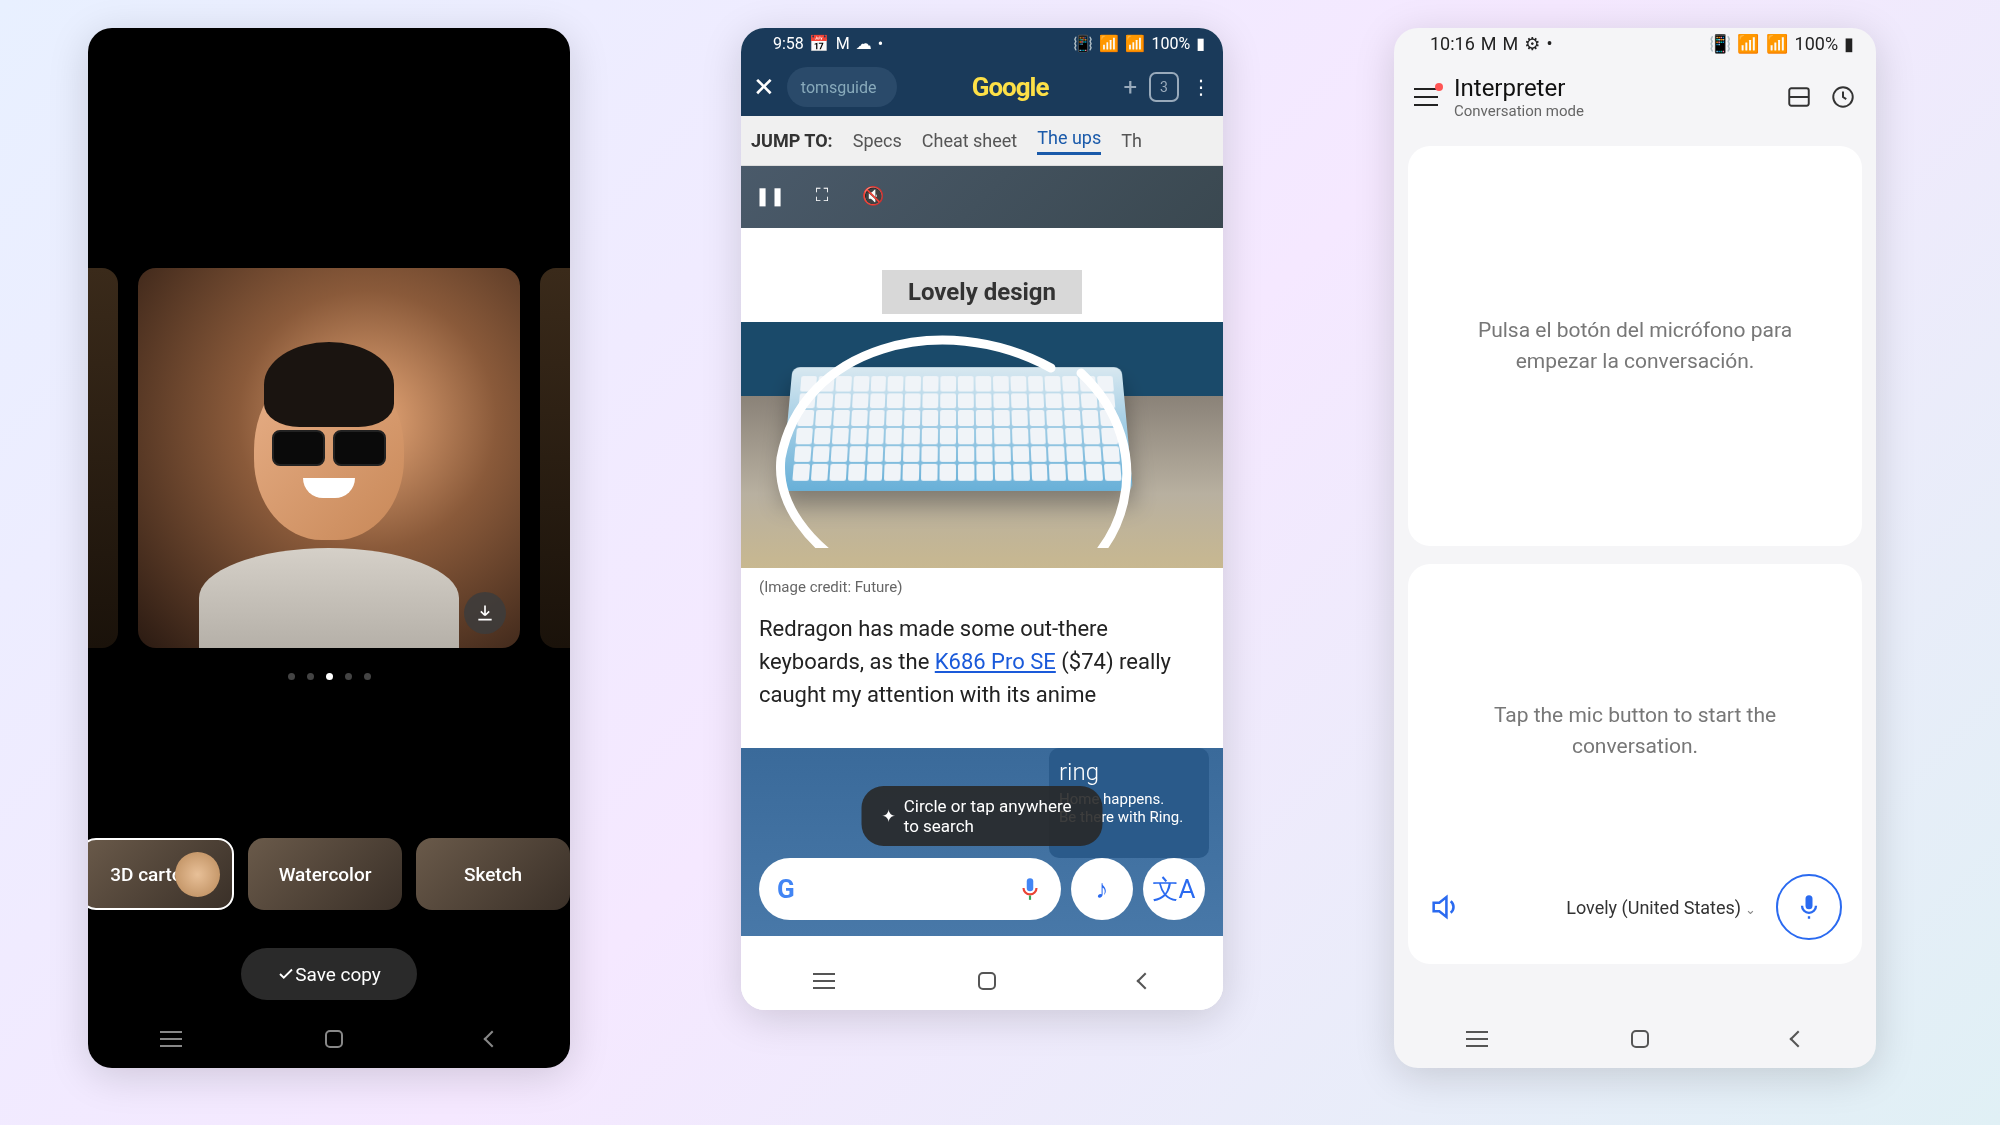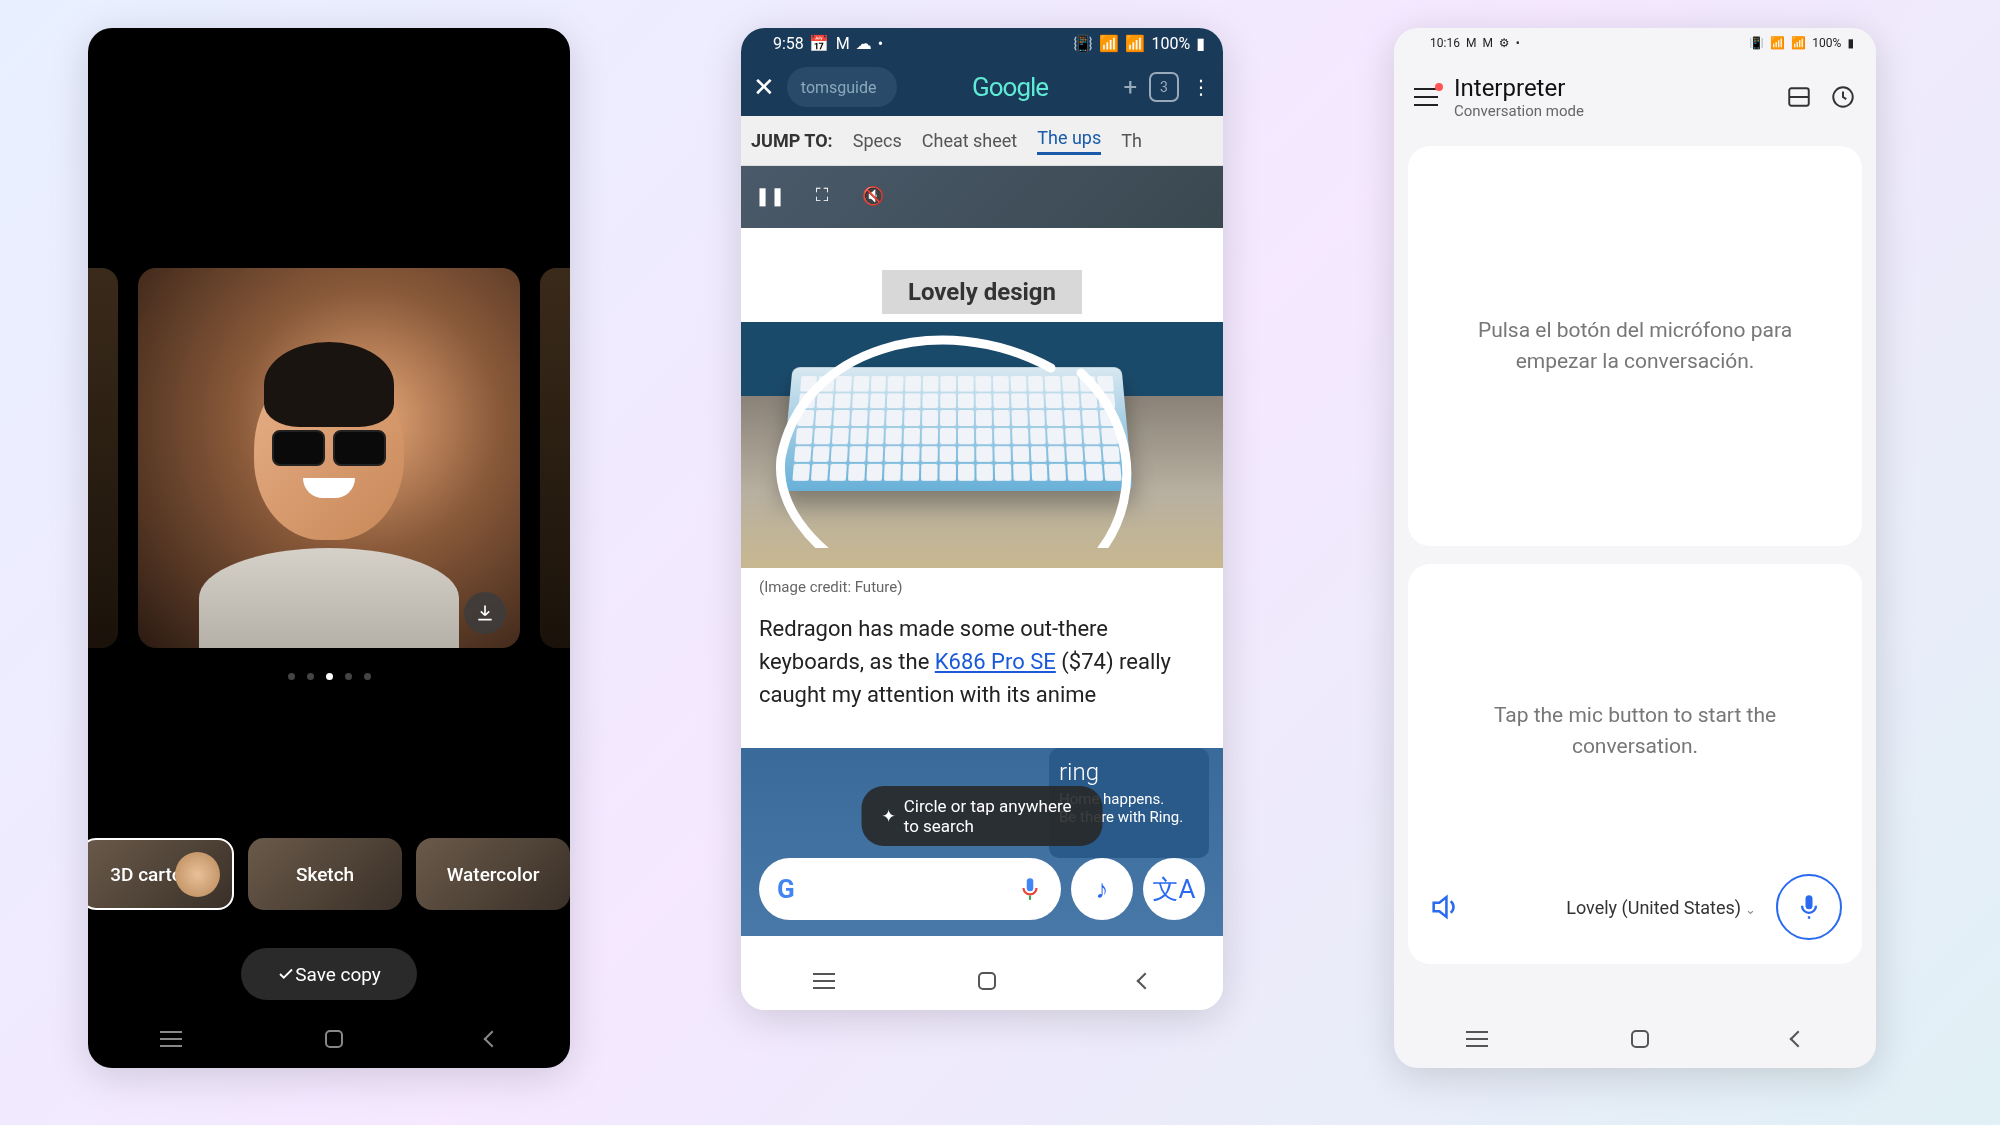--- a/index.html
+++ b/index.html
@@ -50,21 +50,21 @@
   .nav-back { width:12px; height:12px; border-left:2px solid #888; border-bottom:2px solid #888; transform:rotate(45deg); }
 
   
   #p2 { left:741px; top:28px; height:982px; background:#fff; }
   .p2-status { height:30px; background:#1a3a5a; color:#fff; display:flex; align-items:center; justify-content:space-between; padding:0 18px; font-size:16px; }
   .p2-status-l, .p2-status-r { display:flex; align-items:center; gap:6px;margin-left:14px; }
   .p2-bar { height:58px; background:#1a3a5a; display:flex; align-items:center; padding:0 12px; gap:12px; }
   .p2-x { color:#fff; font-size:26px; }
   .p2-url { flex:0 0 auto; width:110px; height:40px; background:#2a4a6a; border-radius:20px; display:flex; align-items:center; padding:0 14px; color:#8ab; font-size:16px; overflow:hidden; }
   .p2-google { flex:1; display:flex; justify-content:center; }
-  .p2-google span { font-size:26px; font-weight:400; color:#5eead4; letter-spacing:-1px; }
+  .p2-google span { font-size:26px; font-weight:700; color:#fde047; letter-spacing:-1px; }
   .p2-plus { color:#9ab; font-size:24px; }
   .p2-tabs { width:30px; height:30px; border:2px solid #9ab; border-radius:7px; display:flex; align-items:center; justify-content:center; color:#9ab; font-size:14px; }
   .p2-dots3 { color:#fff; font-size:20px; }
   .p2-jump { height:50px; background:#f0f0f0; display:flex; align-items:center; padding:0 10px; gap:20px; font-size:18px; color:#555; border-bottom:1px solid #ddd; overflow:hidden; white-space:nowrap; }
   .p2-jump-label { font-weight:700; color:#333; }
   .p2-jump-item.active { color:#1a5aaa; border-bottom:3px solid #1a5aaa; padding-bottom:4px; }
   .p2-video { height:62px; background:linear-gradient(135deg,#4a5a6a,#3a4850); position:relative; }
   .p2-vctl { position:absolute; top:14px; left:14px; display:flex; gap:22px; }
   .p2-vbtn { width:30px; height:30px; display:flex; align-items:center; justify-content:center; color:#fff; font-size:18px; }
   .p2-content { padding:0 18px; position:relative; }
@@ -84,21 +84,21 @@
   .p2-hint { position:absolute; top:38px; left:50%; transform:translateX(-50%); background:rgba(40,40,40,0.9); color:#fff; padding:10px 20px; border-radius:22px; font-size:17px; display:flex; align-items:center; gap:8px; }
   .p2-search-row { position:absolute; bottom:16px; left:18px; right:18px; display:flex; gap:10px; align-items:center; }
   .p2-search { flex:1; height:62px; background:#fff; border-radius:31px; display:flex; align-items:center; padding:0 18px; justify-content:space-between; }
   .p2-g-icon { font-size:26px; font-weight:700; }
   .p2-mic { width:26px; height:26px; }
   .p2-circ-btn { width:62px; height:62px; background:#fff; border-radius:50%; display:flex; align-items:center; justify-content:center; font-size:26px; }
   .p2-nav { position:absolute; bottom:0; left:0; right:0; height:58px; background:#fff; display:flex; align-items:center; justify-content:space-around; }
 
   
   #p3 { left:1394px; top:28px; background:#f5f5f7; }
-  .p3-status { height:30px; display:flex; align-items:center; justify-content:space-between; padding:0 22px; font-size:12px; color:#222; }
+  .p3-status { height:30px; display:flex; align-items:center; justify-content:space-between; padding:0 22px; font-size:18px; color:#222; }
   .p3-header { height:78px; display:flex; align-items:center; padding:0 20px; gap:16px; }
   .p3-menu { width:24px; height:18px; display:flex; flex-direction:column; justify-content:space-between; position:relative; }
   .p3-menu span { height:2px; background:#222; }
   .p3-menu-dot { position:absolute; top:-5px; right:-5px; width:8px; height:8px; background:#f55; border-radius:50%; }
   .p3-title-block { flex:1; }
   .p3-title { font-size:24px; font-weight:400; color:#111; }
   .p3-sub { font-size:15px; color:#666; }
   .p3-icons { display:flex; gap:18px; }
   .p3-ic { width:26px; height:26px; }
   .p3-panes { padding:10px 14px; display:flex; flex-direction:column; gap:18px; }
@@ -148,24 +148,24 @@
     <div class="p1-dot active"></div>
     <div class="p1-dot"></div>
     <div class="p1-dot"></div>
   </div>
   <div class="p1-styles">
     <div class="p1-style sel">
       <span>3D cartoon</span>
       <div class="p1-style-face"></div>
     </div>
     <div class="p1-style">
+      <span>Watercolor</span>
+    </div>
+    <div class="p1-style">
       <span>Sketch</span>
-    </div>
-    <div class="p1-style">
-      <span>Watercolor</span>
     </div>
   </div>
   <div class="p1-save">
     <svg width="18" height="18" viewBox="0 0 24 24" fill="none" stroke="#fff" stroke-width="2.5">
         <path d="M4 12l5 5L20 6"></path>
       </svg>
     <span>Save copy</span>
   </div>
   <div class="p1-nav">
     <div class="nav-recent">

